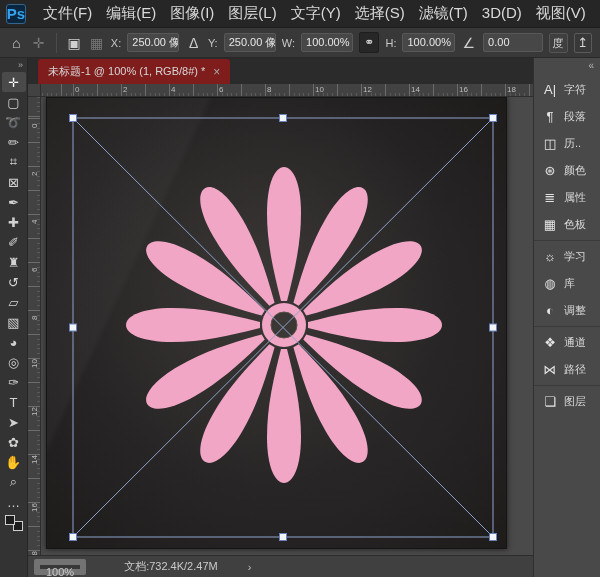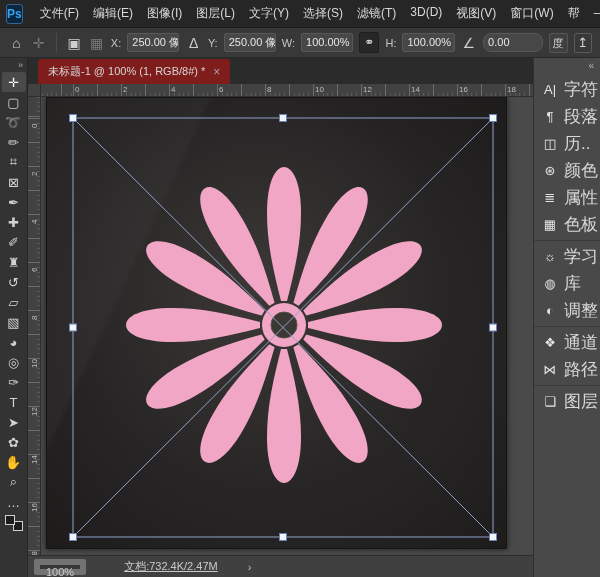--- a/index.html
+++ b/index.html
@@ -8,37 +8,37 @@
     font-family:"Liberation Sans","DejaVu Sans",sans-serif;
     background:#262626; color:#d9d9d9; font-size:12px;
     -webkit-font-smoothing:antialiased; user-select:none;
   }
   .app { width:600px; height:577px; display:flex; flex-direction:column; }
 
   
   .titlebar { height:28px; background:#262626; display:flex; align-items:center; gap:2px;
               padding:0 6px; border-bottom:1px solid #1d1d1d; flex:0 0 28px;}
   .ps-logo { width:20px; height:20px; background:#0b2740; color:#35a3f1; font-weight:bold;
-             font-size:12px; display:flex; align-items:center; justify-content:center;
+             font-size:15px; display:flex; align-items:center; justify-content:center;
              border-radius:3px; margin-right:8px; border:1px solid #35648c;}
-  .menu-item { padding:0 7px; font-size:12px; color:#d9d9d9; white-space:nowrap; cursor:default; }
+  .menu-item { padding:0 7px; font-size:15px; color:#d9d9d9; white-space:nowrap; cursor:default; }
   .winbtns { margin-left:auto; display:flex; gap:14px; align-items:center; padding-right:4px;}
   .winbtn { color:#cfcfcf; font-size:13px; width:16px; text-align:center; }
 
   
   .optionsbar { height:30px; background:#383838; border-bottom:1px solid #282828;
                 display:flex; align-items:center; gap:6px; padding:0 8px; flex:0 0 30px; }
   .opt-icon { color:#cfcfcf; font-size:14px; width:18px; text-align:center; }
   .opt-icon.dim { color:#777; }
   .opt-sep { width:1px; height:20px; background:#4b4b4b; margin:0 3px; }
   .opt-label { color:#c7c7c7; font-size:11px; }
   .opt-field { background:#474747; border:1px solid #585858; border-radius:2px; color:#e6e6e6;
                font-size:11px; height:19px; line-height:17px; padding:0 4px; overflow:hidden;
                white-space:nowrap; }
-  .fw55 { width:56px; } .fw50 { width:56px; } .fw42 { width:64px;border-radius:8px; }
+  .fw55 { width:56px; } .fw50 { width:56px; } .fw42 { width:64px; }
   .link-btn { background:#272727; border:1px solid #1e1e1e; border-radius:2px; width:22px; height:21px;
               color:#dcdcdc; font-size:12px; text-align:center; line-height:19px; }
   .deg-btn { background:#3f3f3f; border:1px solid #555; border-radius:2px; height:20px; padding:0 3px;
              font-size:11px; color:#cfcfcf; line-height:18px; white-space:nowrap; overflow:hidden; width:20px;}
   .share-btn { margin-left:auto; color:#d6d6d6; font-size:13px; border:1px solid #5a5a5a;
                border-radius:2px; width:20px; height:20px; text-align:center; line-height:18px;}
 
   
   .main { flex:1; display:flex; min-height:0; }
 
@@ -81,32 +81,32 @@
       linear-gradient(115deg, rgba(255,255,255,.03) 24%, rgba(255,255,255,0) 25%),
       radial-gradient(ellipse at 50% 50%, #2d2b2a 0%, #262424 60%, #1d1c1b 100%);
     border:1px solid #161515; box-shadow:0 0 6px rgba(0,0,0,.6);}
   .flower-svg { position:absolute; left:77px; top:67px; }
   .overlay-svg { position:absolute; left:0; top:0; pointer-events:none; }
 
   .statusbar { height:22px; background:#404040; border-top:1px solid #2c2c2c; display:flex;
                align-items:center; font-size:11px; color:#c9c9c9; flex:0 0 22px;}
   .status-zoom { padding:0 6px; margin-left:6px; background:#383838; border:6px solid #737373;
                  height:16px; line-height:14px; border-radius:2px;}
-  .status-doc { margin-left:38px;text-decoration:underline; }
+  .status-doc { margin-left:38px; }
   .status-chevron { margin-left:30px; color:#bdbdbd; }
 
   
   .rightpanel { width:67px; background:#494949; border-left:1px solid #303030; display:flex;
                 flex-direction:column; padding-top:2px; flex:0 0 67px;}
   .rp-collapse { align-self:flex-end; color:#b5b5b5; font-size:10px; padding:0 6px 2px 0; height:14px;}
   .rp-group { padding:2px 0; }
   .rp-group + .rp-group { border-top:1px solid #3a3a3a; }
   .rp-item { display:flex; align-items:center; gap:6px; height:27px; padding:0 0 0 8px; }
   .rp-icon { width:16px; text-align:center; color:#e4e4e4; font-size:13px; }
-  .rp-label { font-size:17px; color:#d8d8d8; white-space:nowrap; overflow:hidden; }
+  .rp-label { font-size:11px; color:#d8d8d8; white-space:nowrap; overflow:hidden; }
 </style>
 </head>
 <body>
 
 <div class="app">
 
   <div class="titlebar">
     <div class="ps-logo">Ps</div>
     <div style="display:flex" id="menus">
         <div class="menu-item">文件(F)</div>

